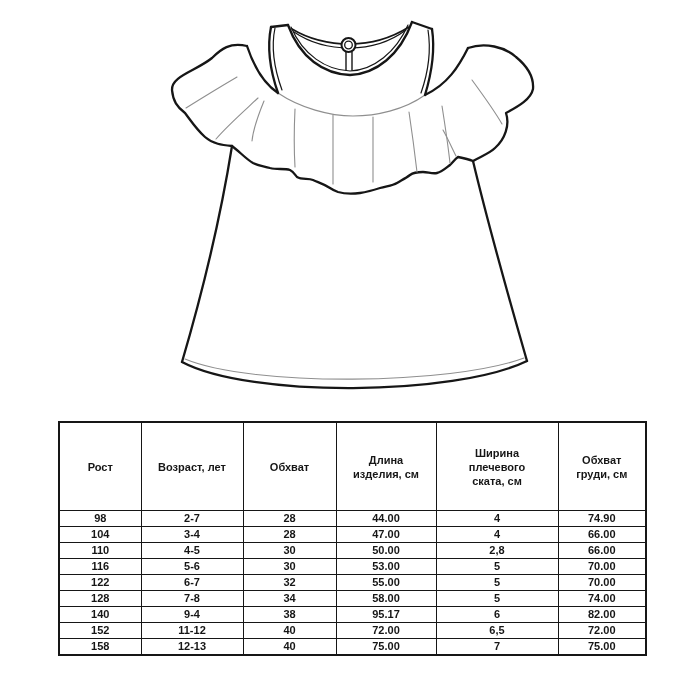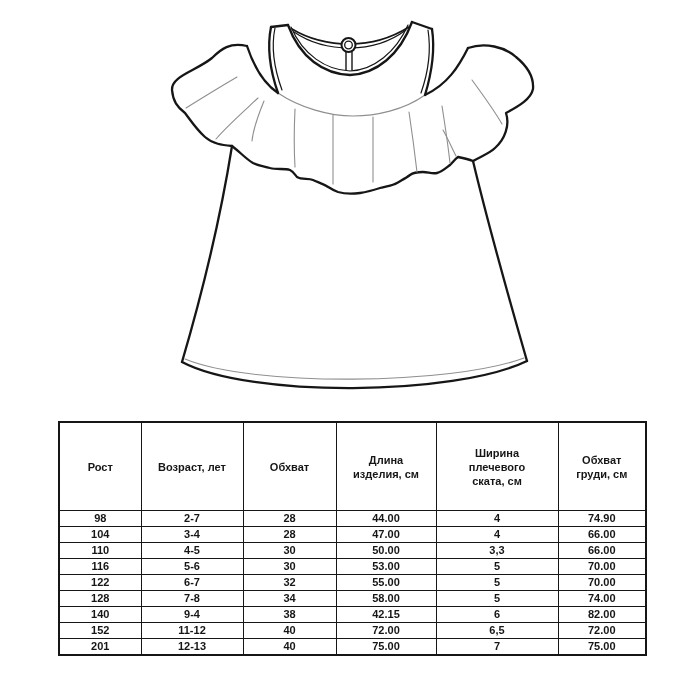--- a/index.html
+++ b/index.html
@@ -132,21 +132,21 @@
         <td>28</td>
         <td>47.00</td>
         <td>4</td>
         <td>66.00</td>
       </tr>
       <tr>
         <td>110</td>
         <td>4-5</td>
         <td>30</td>
         <td>50.00</td>
-        <td>3,3</td>
+        <td>2,8</td>
         <td>66.00</td>
       </tr>
       <tr>
         <td>116</td>
         <td>5-6</td>
         <td>30</td>
         <td>53.00</td>
         <td>5</td>
         <td>70.00</td>
       </tr>
@@ -163,34 +163,34 @@
         <td>7-8</td>
         <td>34</td>
         <td>58.00</td>
         <td>5</td>
         <td>74.00</td>
       </tr>
       <tr>
         <td>140</td>
         <td>9-4</td>
         <td>38</td>
-        <td>42.15</td>
+        <td>95.17</td>
         <td>6</td>
         <td>82.00</td>
       </tr>
       <tr>
         <td>152</td>
         <td>11-12</td>
         <td>40</td>
         <td>72.00</td>
         <td>6,5</td>
         <td>72.00</td>
       </tr>
       <tr>
-        <td>201</td>
+        <td>158</td>
         <td>12-13</td>
         <td>40</td>
         <td>75.00</td>
         <td>7</td>
         <td>75.00</td>
       </tr>
     </tbody>
 </table>
 
 </body></html>

